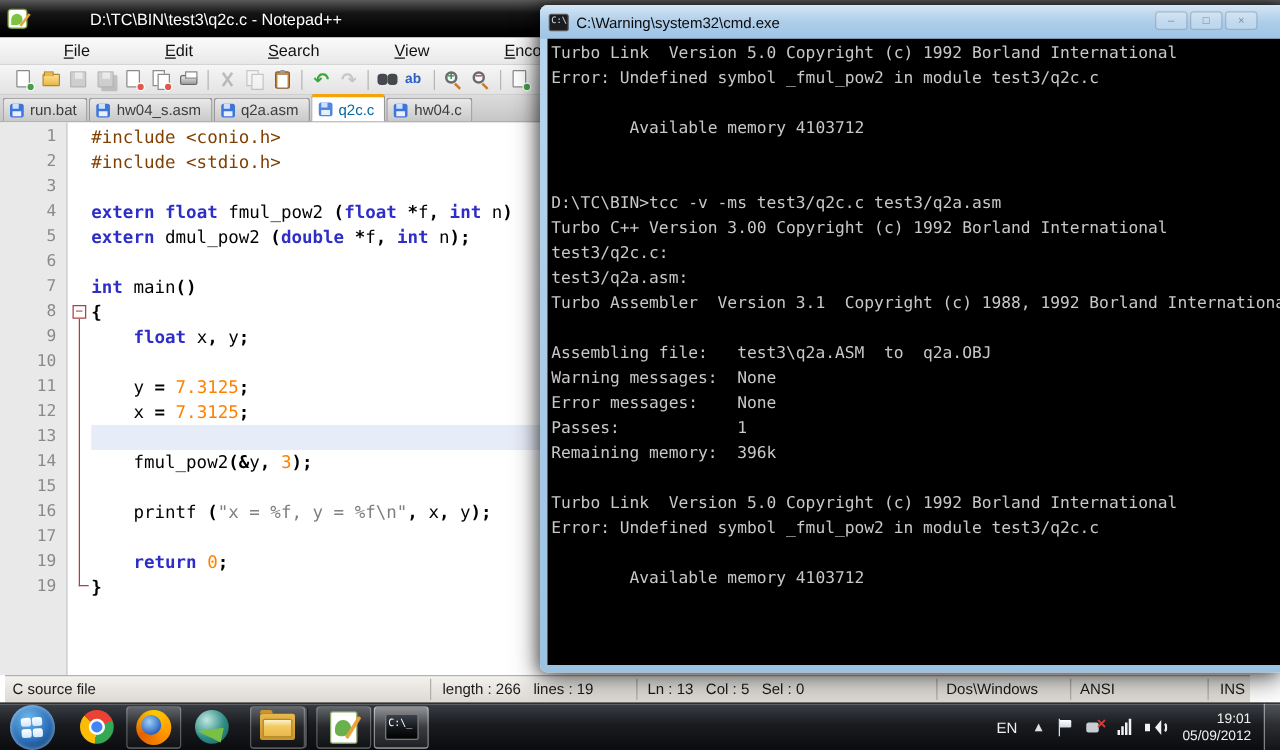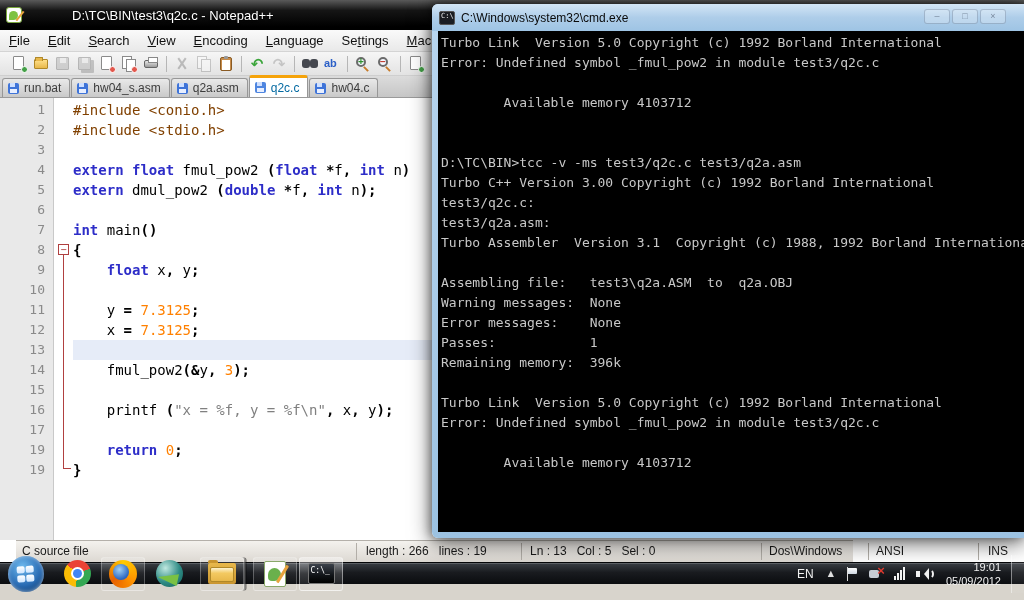--- a/index.html
+++ b/index.html
@@ -16,21 +16,21 @@
     border-radius:3px; position:relative; margin-right:6px; }
   .npp-app-icon::before { content:""; position:absolute; left:2px; top:3px; width:9px; height:9px;
     background:#7ec242; border-radius:50% 50% 50% 0; }
   .npp-app-icon::after { content:""; position:absolute; right:0px; top:2px; width:2px; height:12px;
     background:#e8a33d; transform:rotate(38deg); }
   #npp-title { color:#fff; font-size:13px; text-shadow:0 1px 2px #000;margin-left:44px; }
 
   #npp-menubar { position:absolute; left:0; top:30px; width:1024px; height:22px;
     background:linear-gradient(#fafafa,#e9e9e9); border-bottom:1px solid #d4d4d4;
     display:flex; align-items:center; font-size:13px; color:#111; }
-  .menu-item { padding:2px 9px; } .menu-item u { text-decoration:underline; }
+  .menu-item { padding:2px 9px;margin-left:42px; } .menu-item u { text-decoration:underline; }
 
   #npp-toolbar { position:absolute; left:0; top:52px; width:1024px; height:24px;
     background:linear-gradient(#f6f6f6,#e3e3e3); border-bottom:1px solid #cfcfcf;
     display:flex; align-items:center; padding-left:8px; }
   .tb-sep { width:1px; height:16px; background:#b6b6b6; margin:0 4px; }
   .tbi { width:18px; height:18px; margin:0 2px; position:relative; }
   .tbi.disabled { opacity:.4; filter:grayscale(1); }
   
   .g-page { position:absolute; left:3px; top:1px; width:11px; height:14px; background:#fff;
     border:1px solid #8a8a8a; border-radius:1px; }
@@ -100,21 +100,21 @@
   .s-o { color:#000; font-weight:bold; }
   .s-n { color:#ff8000; }
   .s-s { color:#808080; }
   .s-p { color:#804000; }
   .fold-box { position:absolute; left:58px; top:146px; width:11px; height:11px; background:#fff;
     border:1px solid #b04040; color:#b04040; font-size:10px; line-height:9px; text-align:center; z-index:2; }
   .fold-vline { position:absolute; left:63px; top:157px; width:1px; height:214px; background:#b04040; }
   .fold-corner { position:absolute; left:63px; top:370px; width:8px; height:1px; background:#b04040; }
 
   
-  #npp-status { position:absolute; left:16px; top:540px; width:837px; height:22px;
+  #npp-status { position:absolute; left:4px; top:540px; width:996px; height:22px;
     background:linear-gradient(#f4f2ee,#dcd8d2); border-top:1px solid #b4b0aa;
     font-size:12px; color:#1a1a1a; }
   .st { position:absolute; top:3px; white-space:pre; }
   .st-sep { position:absolute; top:2px; width:1px; height:17px; background:#b2aea8; }
 
   
   #cmd { position:absolute; left:432px; top:4px; width:592px; height:534px;
     background:linear-gradient(#b9d6ef,#9cc2e2); border-radius:6px 0 0 6px;
     box-shadow:0 5px 22px rgba(0,0,0,.6), -2px 0 10px rgba(0,0,0,.35); }
   #cmd-titlebar { position:absolute; left:0; top:0; width:100%; height:27px;
@@ -128,21 +128,21 @@
   #cmd-captions { position:absolute; right:18px; top:5px; display:flex; }
   .capbtn { width:26px; height:15px; margin-left:2px; border:1px solid rgba(40,60,90,.25);
     border-radius:3px; background:rgba(255,255,255,.25); color:rgba(20,30,50,.45);
     font-size:9px; line-height:13px; text-align:center; }
   #console { position:absolute; left:6px; top:27px; right:0; bottom:6px; background:#000;
     overflow:hidden; padding:2px 0 0 3px;
     font-family:"DejaVu Sans Mono", monospace; font-size:13px; color:#c8c8c8; }
   .con-line { height:20px; line-height:20px; white-space:pre; }
 
   
-  #taskbar { position:absolute; left:0; top:562px; width:1024px; height:22px;
+  #taskbar { position:absolute; left:0; top:562px; width:1024px; height:38px;
     background:linear-gradient(#3a3e44,#191b1f 45%,#0a0c0f);
     border-top:1px solid #050608; box-shadow:inset 0 1px 0 rgba(255,255,255,.18);
     display:flex; align-items:center;justify-content:space-between; }
   #start-orb { width:36px; height:36px; margin-left:8px; border-radius:50%; position:relative;
     background:radial-gradient(circle at 40% 30%, #6db9ee, #2a6cb4 55%, #0d3a6e 90%);
     box-shadow:inset 0 0 4px rgba(255,255,255,.6); }
   .orb-flag { position:absolute; left:9px; top:10px; width:18px; height:16px; transform:rotate(-4deg);
     display:grid; grid-template-columns:8px 8px; grid-gap:1px; }
   .orb-flag span { background:linear-gradient(#fff,#cfe6ff); border-radius:2px 2px 2px 2px; height:7px; }
   .tb-btn { width:44px; height:34px; margin:0 1px; border-radius:3px; position:relative;
@@ -431,21 +431,21 @@
       <span class="st-sep" style="left:852px"></span>
       <span class="st" style="left:860px">ANSI</span>
       <span class="st-sep" style="left:962px"></span>
       <span class="st" style="left:972px">INS</span>
     </div>
   </div>
 
   <div id="cmd">
     <div id="cmd-titlebar">
       <span class="cmd-icon"></span>
-      <span id="cmd-title">C:\Windows\system32\cmd.exe</span>
+      <span id="cmd-title">C:\Warning\system32\cmd.exe</span>
       <span id="cmd-captions">
         <span class="capbtn">–</span>
         <span class="capbtn">□</span>
         <span class="capbtn">×</span>
       </span>
     </div>
     <div id="console">
         <div class="con-line">Turbo Link  Version 5.0 Copyright (c) 1992 Borland International</div>
         <div class="con-line">Error: Undefined symbol _fmul_pow2 in module test3/q2c.c</div>
         <div class="con-line"></div>

